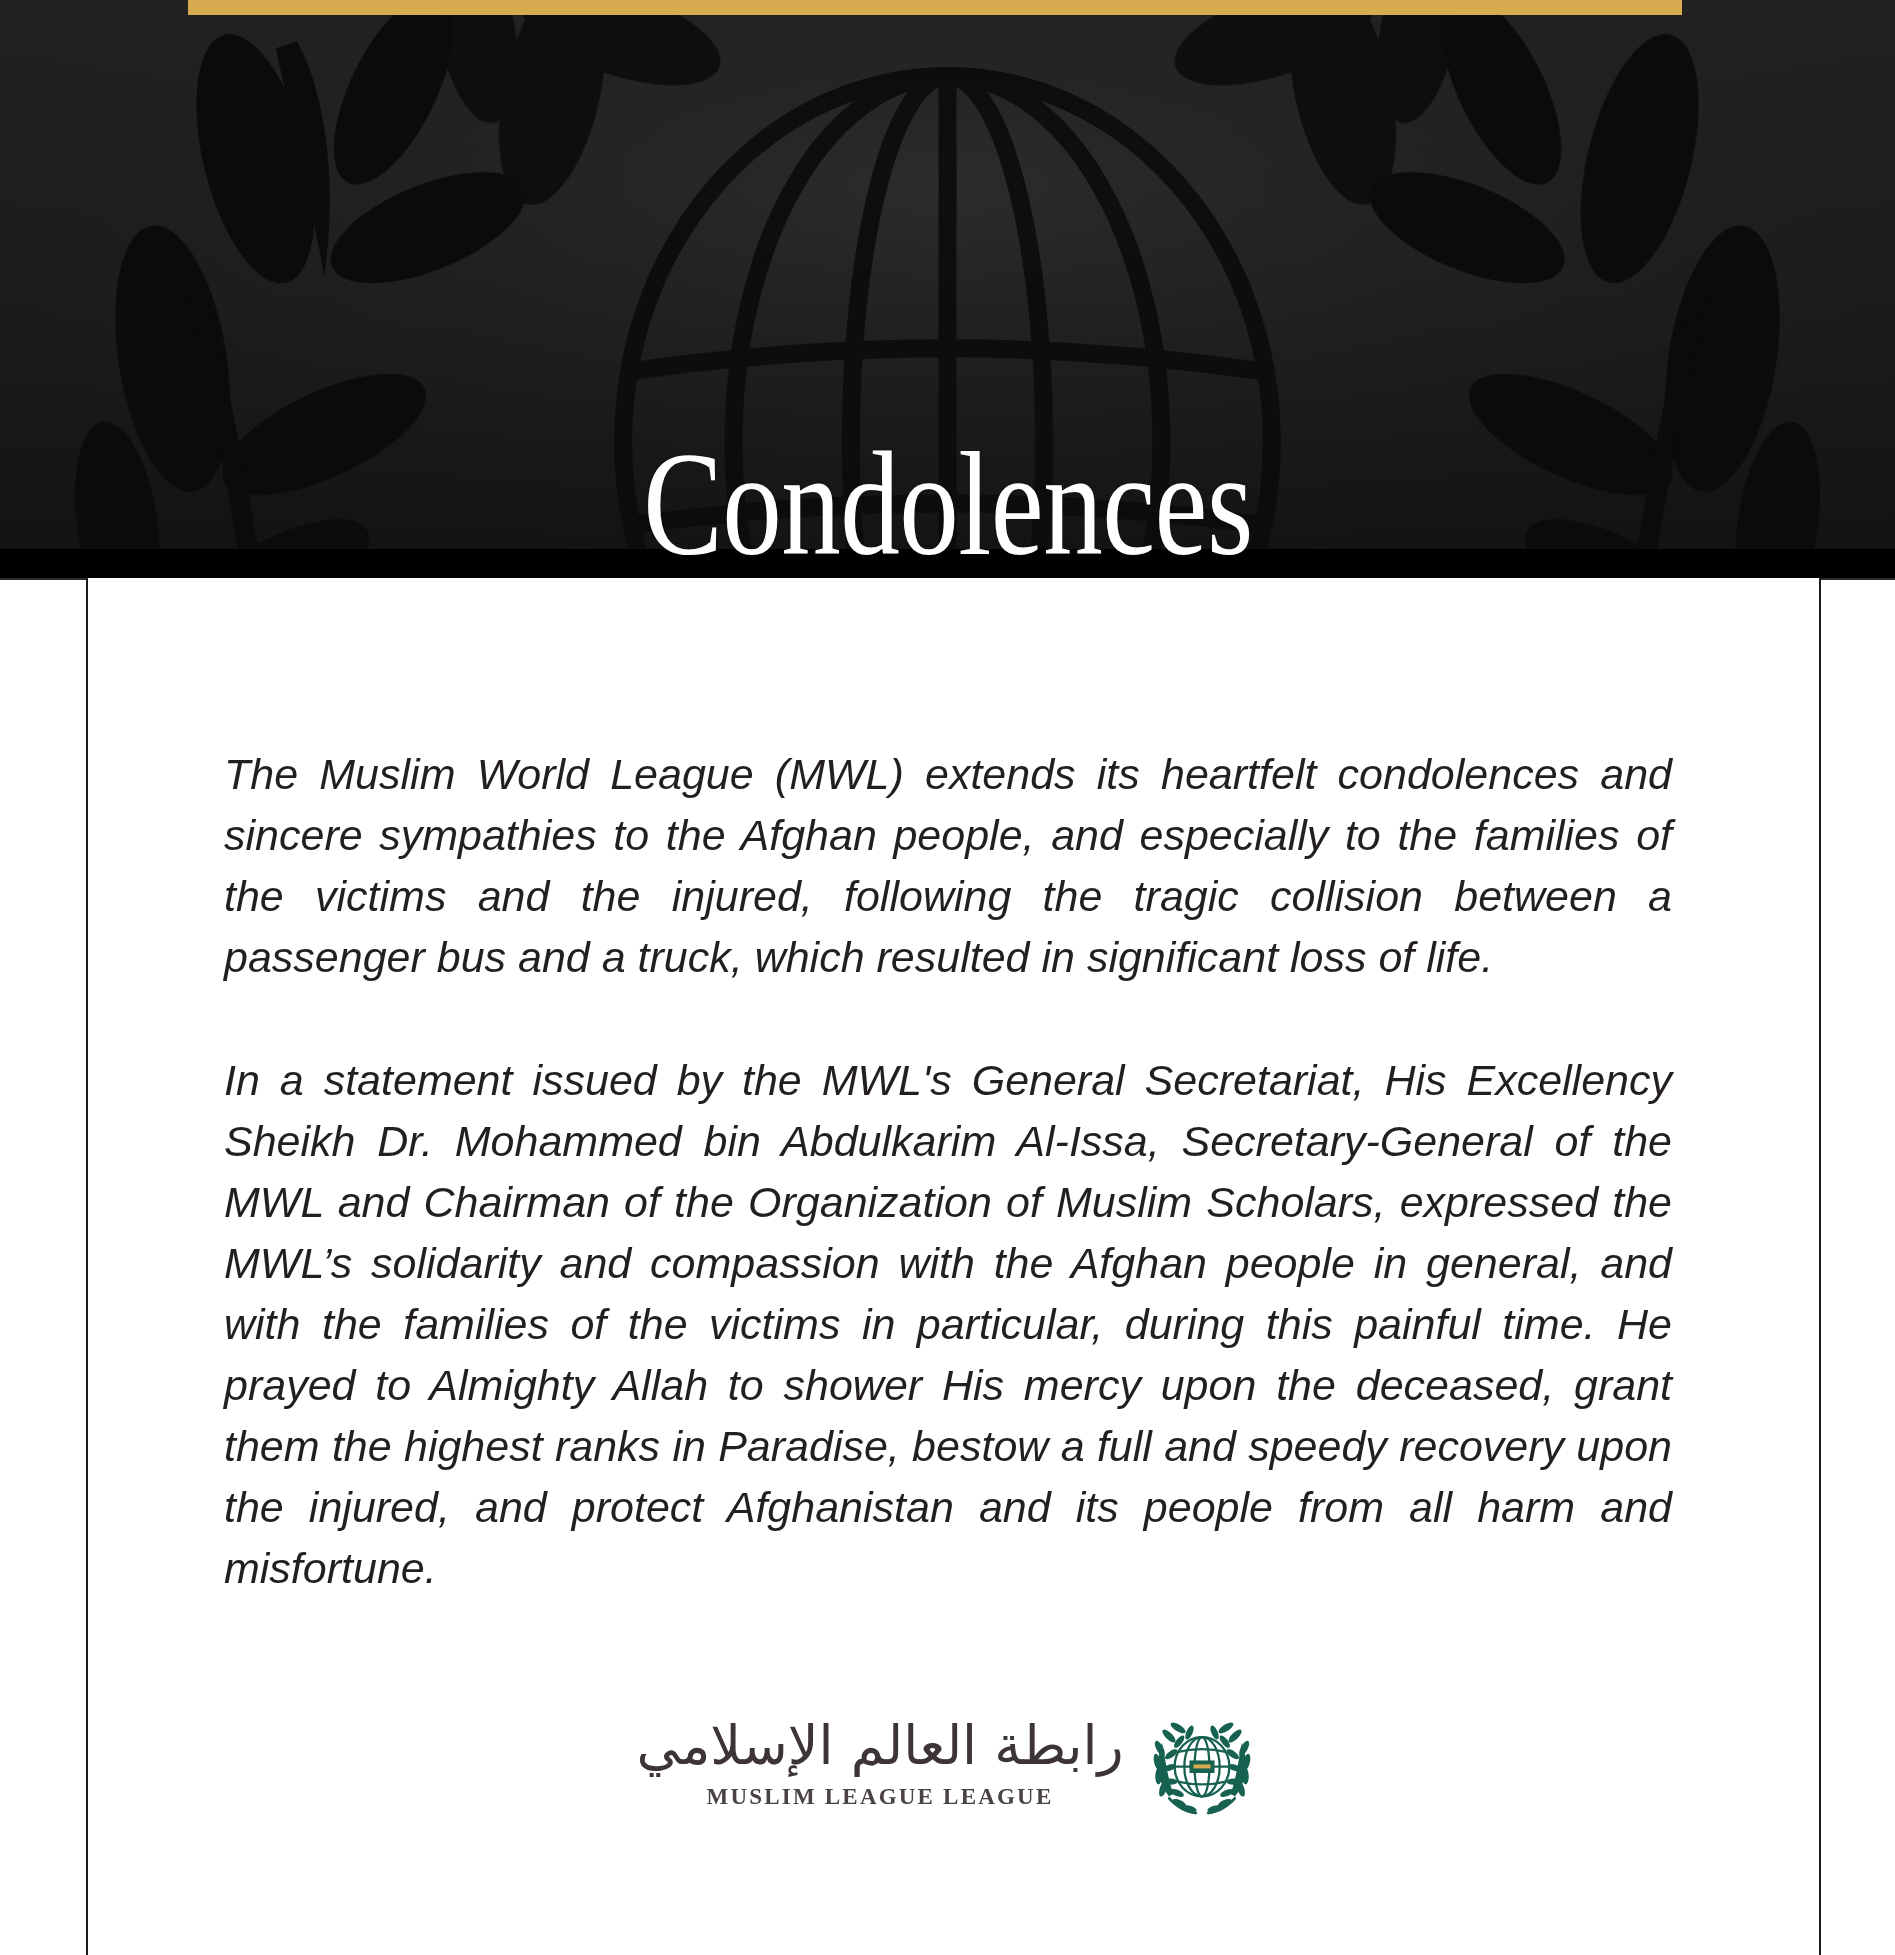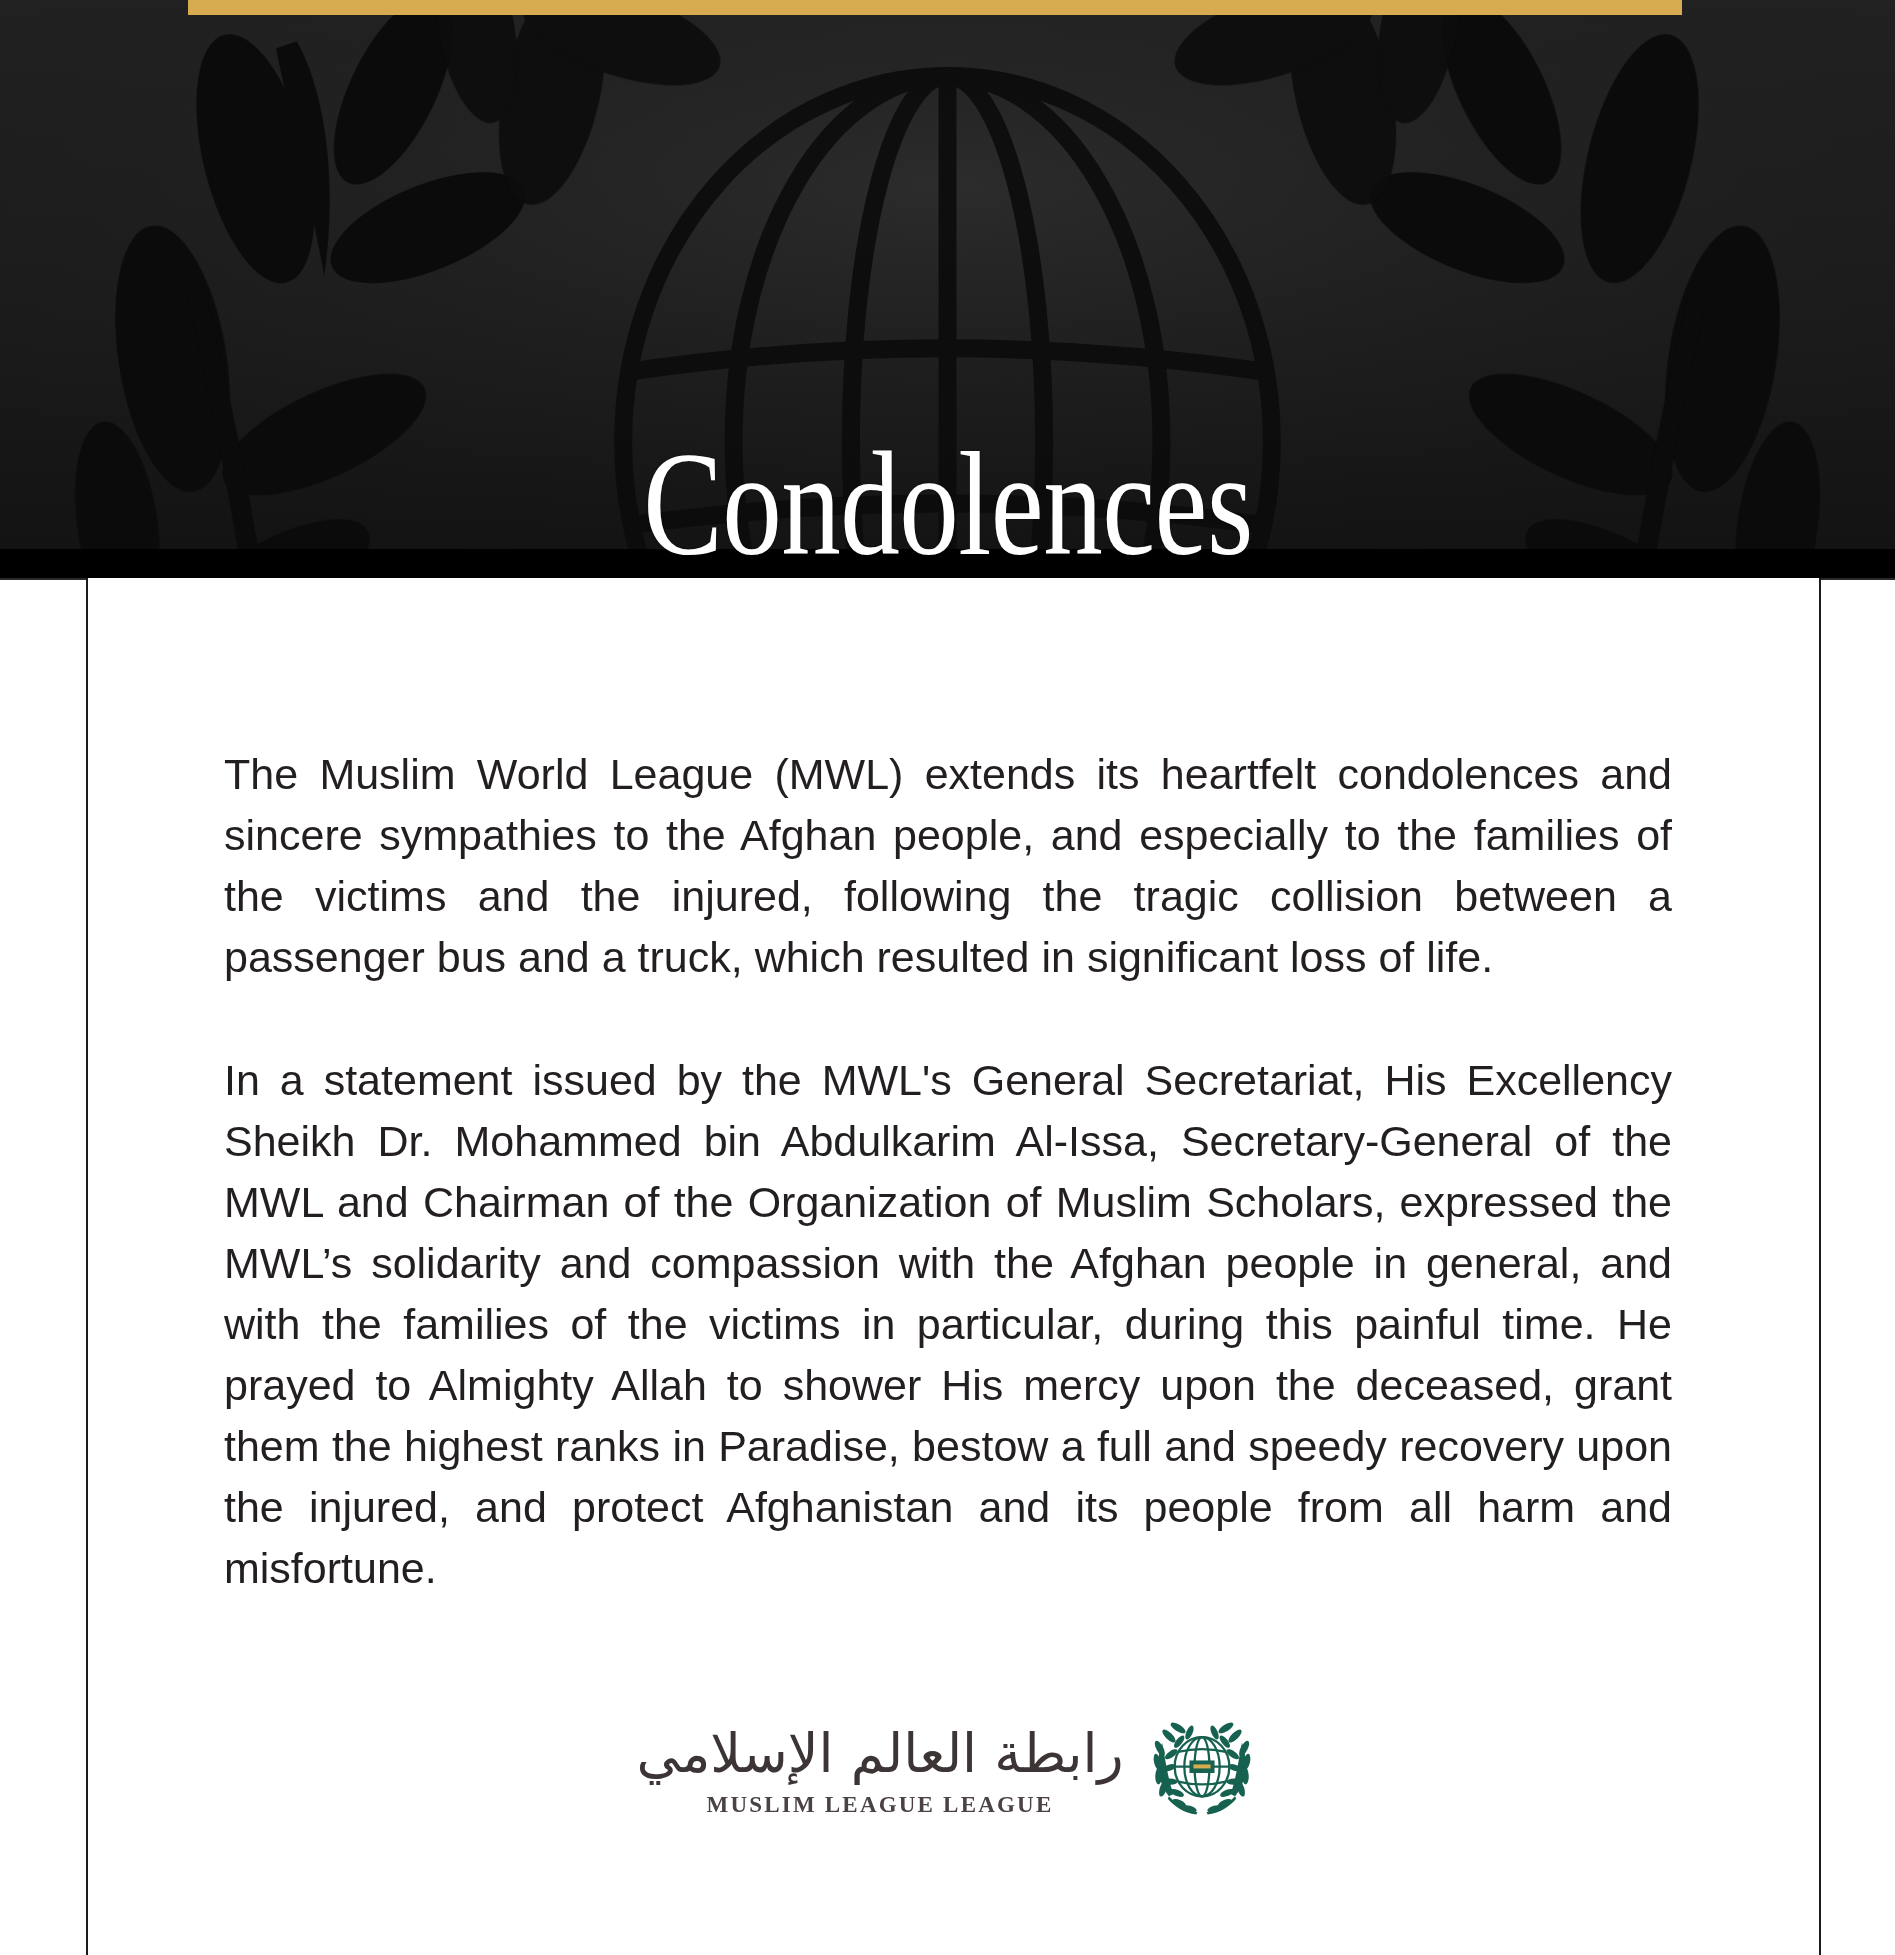--- a/index.html
+++ b/index.html
@@ -64,33 +64,34 @@
     width:1448px;
   }
   .body-copy p {
     font-family:"Liberation Sans", sans-serif;
     font-size:43px;
     line-height:61px;
     color:#231f20;
     text-align:justify;
     text-justify:inter-word;
     font-weight:400;
+    font-style:italic;
     -webkit-font-smoothing:antialiased;
   }
   .body-copy p.para-2 { margin-top:62px; }
   .body-copy p:last-child::after {
     content:"";
     display:inline-block;
     width:100%;
   }
 
   
   .logo-block {
     position:absolute; left:0; top:1712px; width:1895px;
-    display:flex; align-items:center; justify-content:center;
+    display:flex; align-items:flex-start; justify-content:center;
     gap:21px;
   }
   .logo-words {
     display:flex; flex-direction:column; align-items:center; justify-content:center;
     gap:4.1px;
   }
   .logo-arabic {
     font-family:"DejaVu Sans", sans-serif;
     font-size:54px;
     line-height:1.25;

